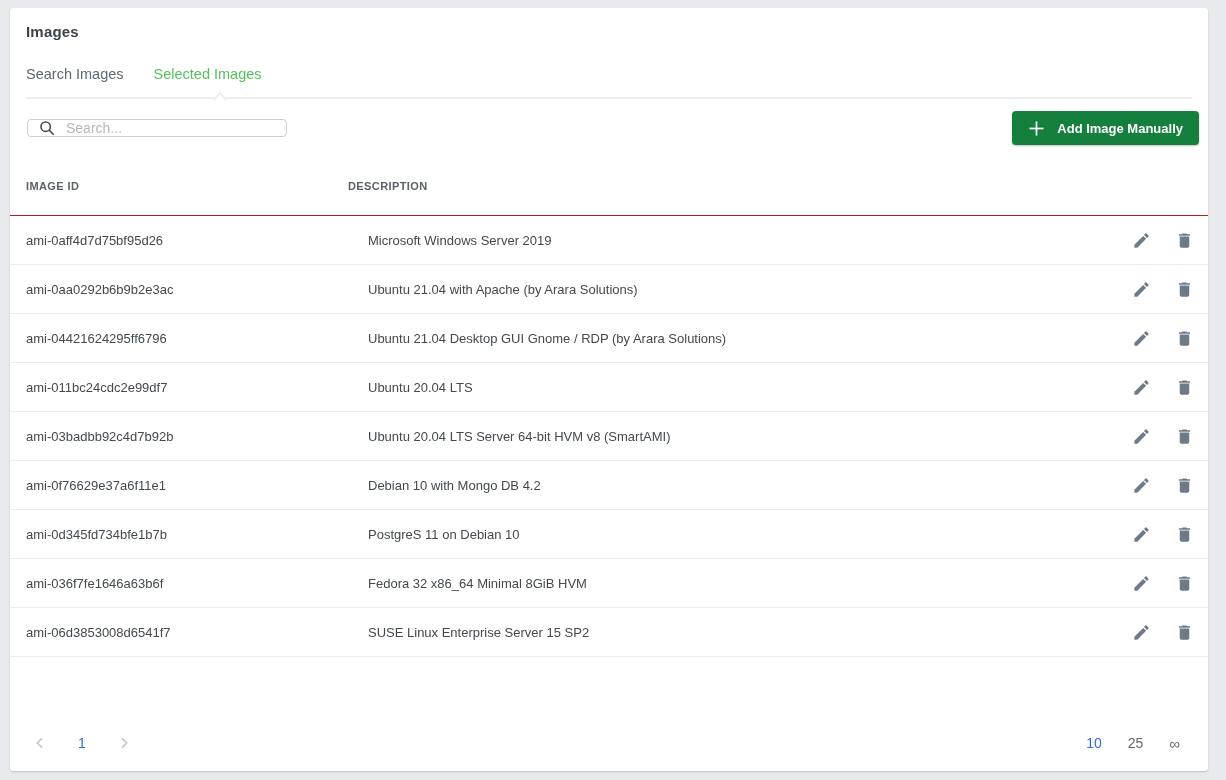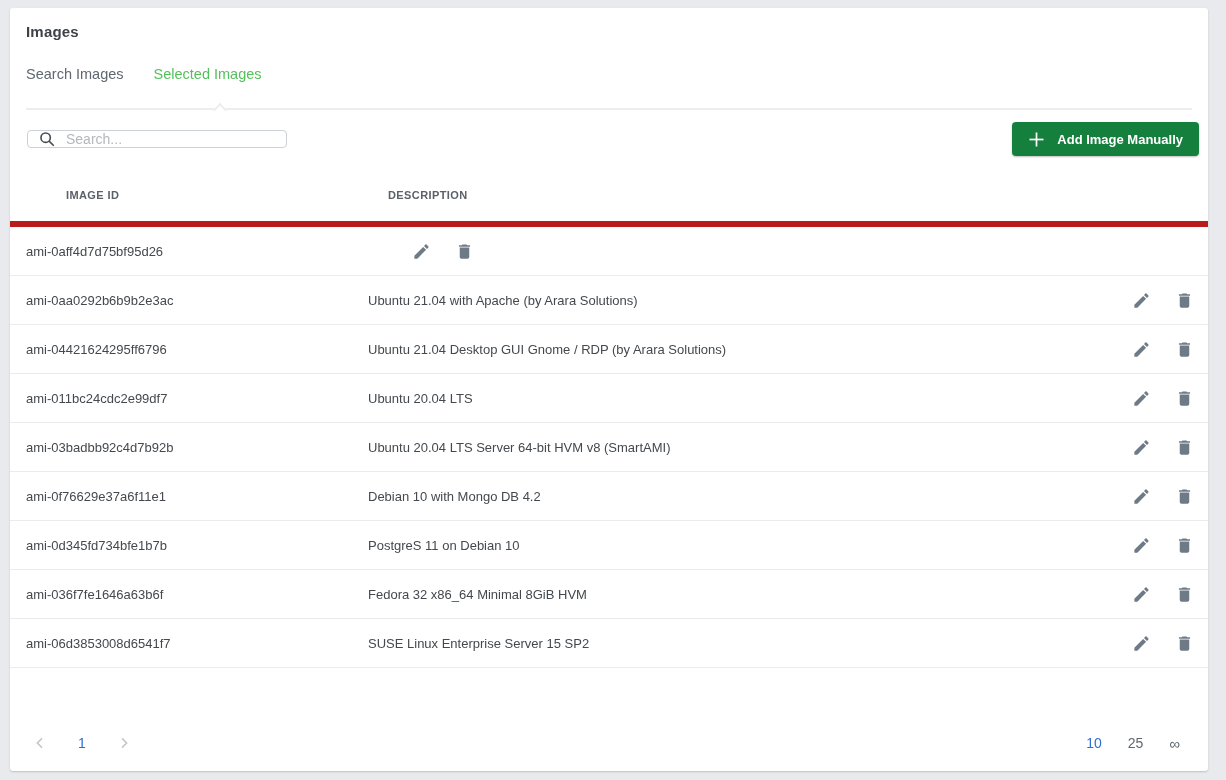--- a/index.html
+++ b/index.html
@@ -6,21 +6,21 @@
   html,body { width:1226px; height:780px; overflow:hidden; background:#e8eaed;
               font-family:"Liberation Sans", sans-serif; }
   .card { position:absolute; left:10px; top:8px; width:1198px; height:763px;
           background:#ffffff; border-radius:3px; box-shadow:0 1px 2px rgba(0,0,0,.18);
           display:flex; flex-direction:column; }
 
   
   .card-header { padding:15px 16px 0 16px; }
   .page-title { font-size:15px; font-weight:bold; color:#3c4248; letter-spacing:.2px; }
   .tabs-wrap { position:relative; border-bottom:2px solid #ededed; }
-  .tabs { display:flex; gap:30px; margin-top:26px; padding-bottom:26px; }
+  .tabs { display:flex; gap:30px; margin-top:26px; padding-bottom:15px; }
   .tab { font-size:14.5px; color:#5f6771; cursor:pointer; }
   .tab--active { color:#55c05b; }
   .tab-caret { position:absolute; bottom:-7px; left:189px; width:10px; height:10px;
                background:#fff; border-left:2px solid #ededed; border-top:2px solid #ededed;
                transform:rotate(45deg); }
 
   
   .toolbar { display:flex; justify-content:space-between; align-items:center;
              padding:12px 9px 12px 17px; }
   .search-box { display:flex; align-items:center; width:260px; height:18px;
@@ -28,22 +28,22 @@
   .search-box svg { flex:none; }
   .search-box input { border:none; outline:none; width:100%; margin-left:10px;
                       font-size:14px; color:#45494e; font-family:"Liberation Sans", sans-serif; }
   .search-box input::placeholder { color:#b3b8be; }
   .add-btn { display:flex; align-items:center; gap:12px; height:34px; padding:0 16px;
              background:#15803d; color:#fff; border:none; border-radius:4px;
              font-size:13px; font-weight:bold; cursor:pointer;
              box-shadow:0 1px 2px rgba(0,0,0,.25); font-family:"Liberation Sans", sans-serif; }
 
   
-  .thead { display:flex; align-items:center; height:59px; border-bottom:6px solid #b91c1c;
-           font-size:11px; font-weight:bold; color:#5a6168; letter-spacing:.4px;padding-left:40px; }
+  .thead { display:flex; align-items:center; height:59px; border-bottom:1px solid #b91c1c;
+           font-size:11px; font-weight:bold; color:#5a6168; letter-spacing:.4px; }
   .trow { display:flex; align-items:center; height:49px; border-bottom:1px solid #ececec;
           font-size:13px; color:#43494e;gap:20px; }
   .cell-id { width:338px; padding-left:16px; flex:none; }
   .cell-desc { flex:1; }
   .cell-actions { flex:none; width:120px; display:flex; justify-content:flex-end;
                   gap:24px; padding-right:14px; }
   .icon-btn { background:none; border:none; cursor:pointer; padding:0; line-height:0; }
 
   
   .pagination { margin-top:auto; display:flex; justify-content:space-between;
@@ -92,20 +92,21 @@
 
   <div class="thead">
     <div class="cell-id">IMAGE ID</div>
     <div class="cell-desc">DESCRIPTION</div>
     <div class="cell-actions"></div>
   </div>
 
   <div>
     <div class="trow">
       <div class="cell-id">ami-0aff4d7d75bf95d26</div>
+      <div class="cell-desc">Microsoft Windows Server 2019</div>
       <div class="cell-actions">
         <button class="icon-btn">
           <svg width="19" height="19" viewBox="0 0 24 24">
             <path fill="#6e7b87" d="M3 17.25V21h3.75L17.81 9.94l-3.75-3.75L3 17.25zM20.71 7.04c.39-.39.39-1.02 0-1.41l-2.34-2.34c-.39-.39-1.02-.39-1.41 0l-1.83 1.83 3.75 3.75 1.83-1.83z"></path>
           </svg>
         </button>
         <button class="icon-btn">
           <svg width="19" height="19" viewBox="0 0 24 24">
             <path fill="#6e7b87" d="M6 19c0 1.1.9 2 2 2h8c1.1 0 2-.9 2-2V7H6v12zM19 4h-3.5l-1-1h-5l-1 1H5v2h14V4z"></path>
           </svg>

